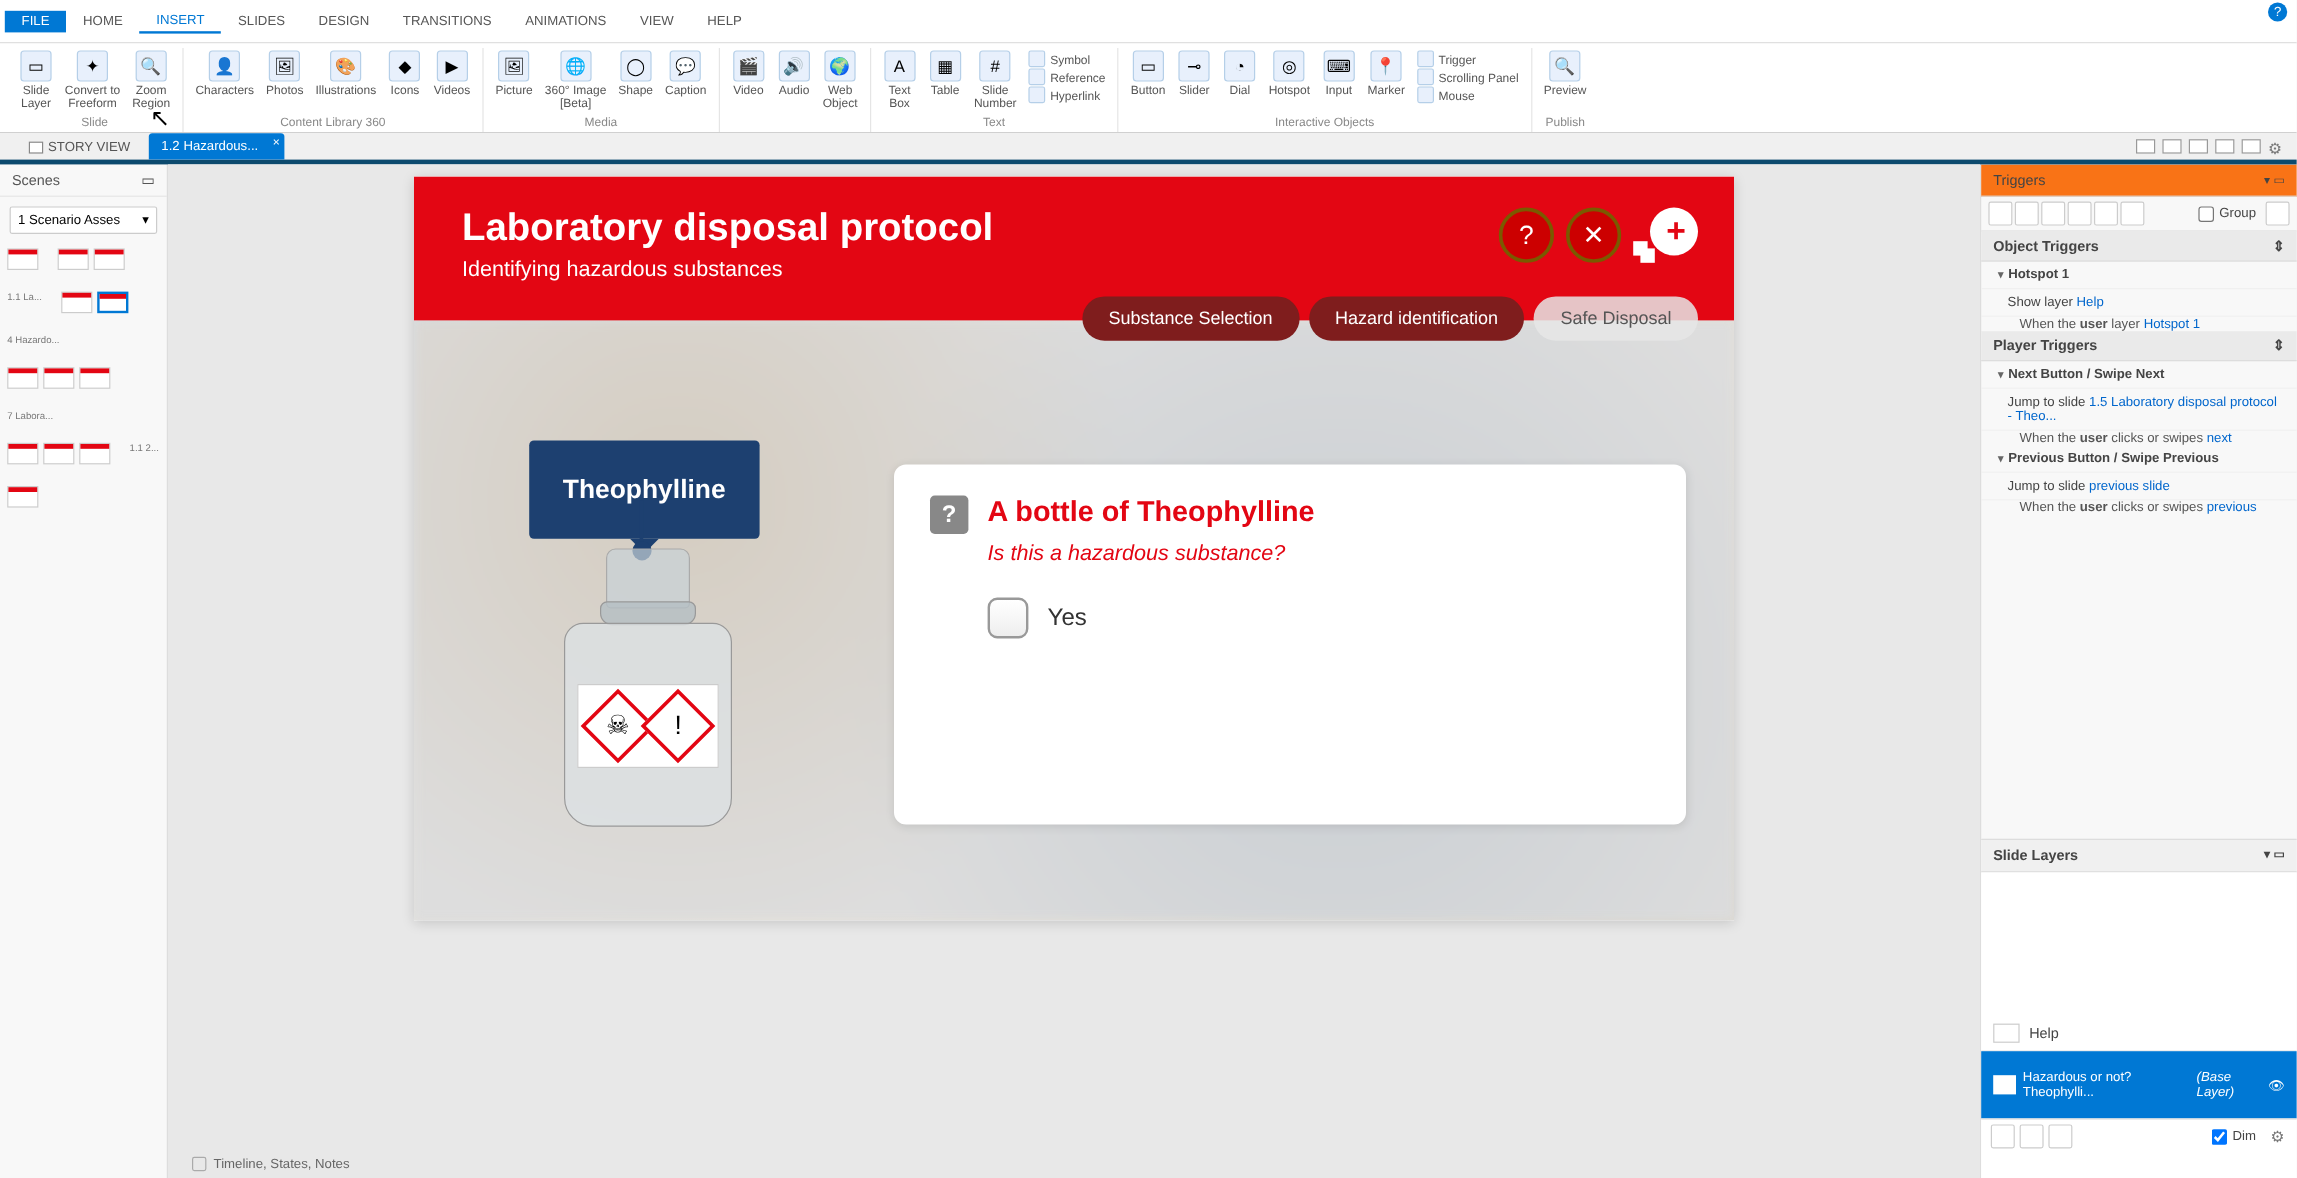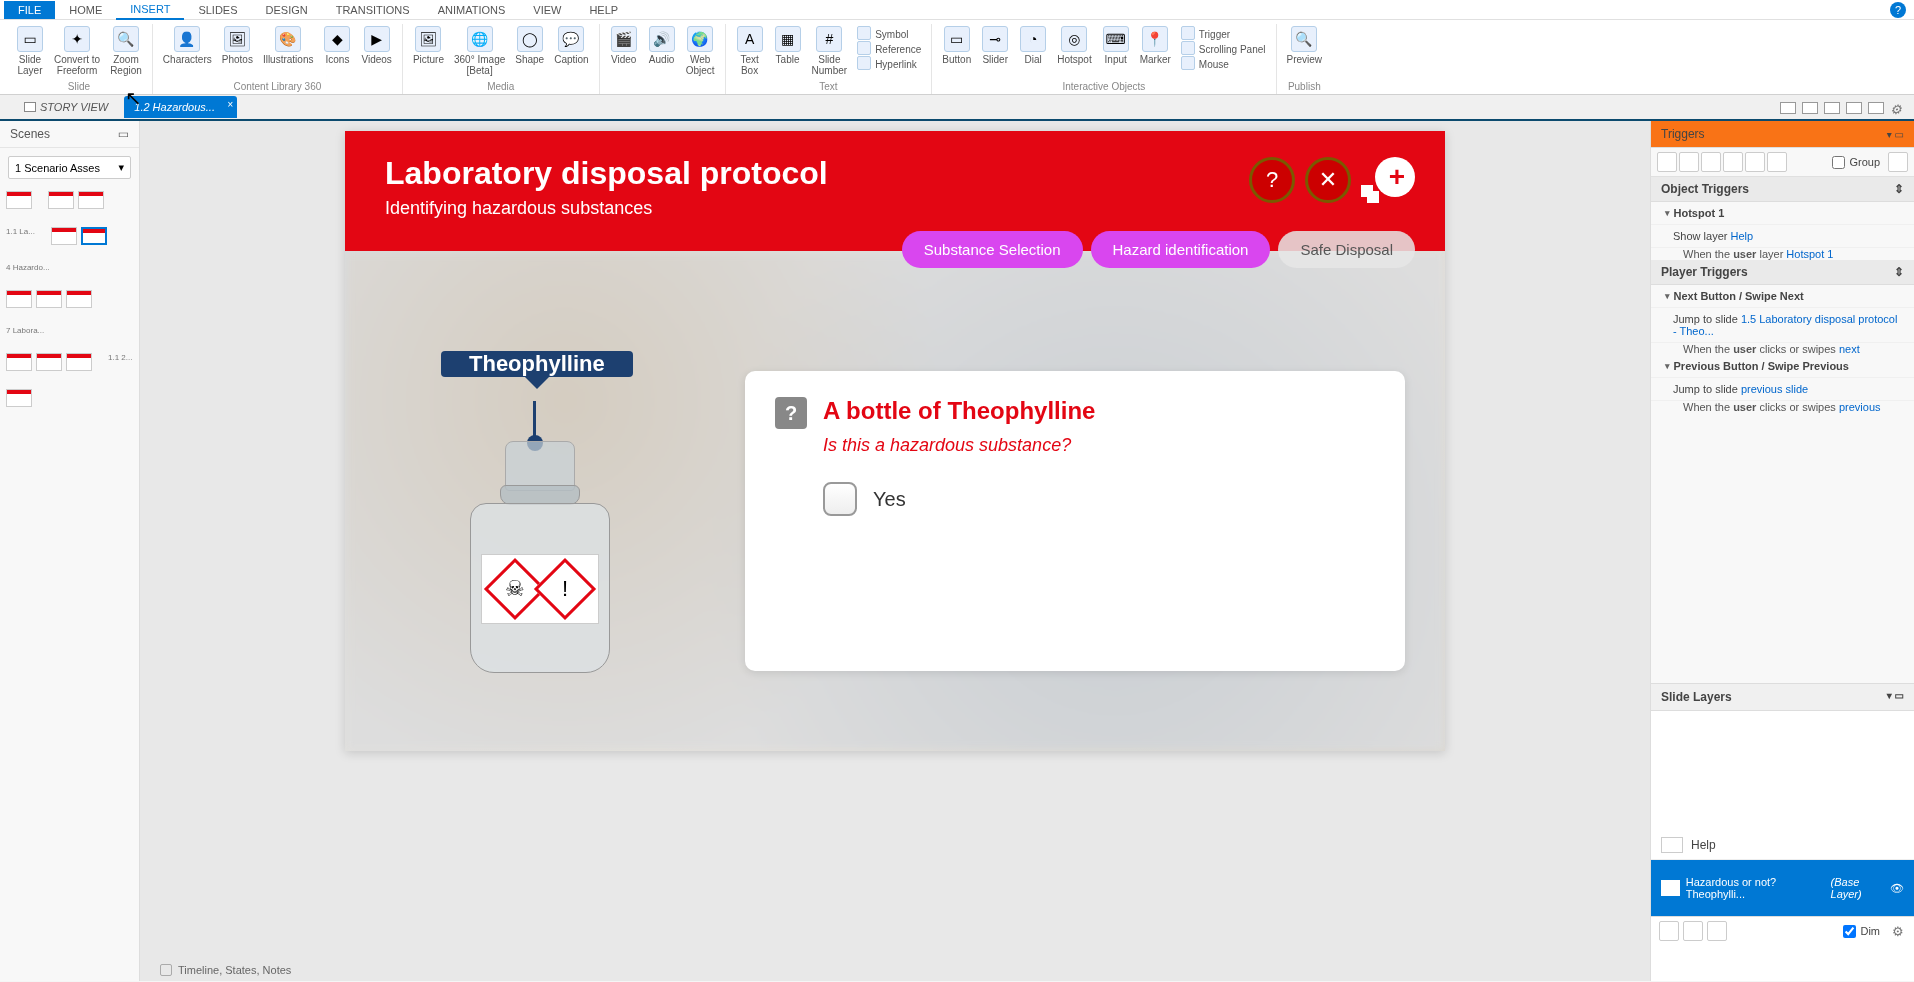--- a/index.html
+++ b/index.html
@@ -1,39 +1,39 @@
 <!DOCTYPE html>
 <html><head>
 <meta charset="utf-8">
 <style>
 * { margin: 0; padding: 0; box-sizing: border-box; font-family: "Segoe UI", Arial, sans-serif; }
 body { background: #f5f5f5; width: 1914px; height: 982px; overflow: hidden; position: relative; }
 
 
-.menu-bar { height: 20px; background: #fff; display: flex; align-items: center; border-bottom: 1px solid #e0e0e0; padding-left: 4px; position: relative;}
+.menu-bar { height: 36px; background: #fff; display: flex; align-items: center; border-bottom: 1px solid #e0e0e0; padding-left: 4px; position: relative;}
 .menu-item { padding: 3px 14px; font-size: 11px; color: #555; cursor: pointer; }
 .menu-item.file { background: #0078d4; color: #fff; }
 .menu-item.active { color: #0078d4; border-bottom: 2px solid #0078d4; }
 .help-icon-top { position: absolute; right: 8px; top: 2px; width: 16px; height: 16px; border-radius: 50%; background: #0078d4; color:#fff; font-size:11px; display:flex; align-items:center; justify-content:center;}
 
 
 .ribbon { height: 75px; background: #fff; display: flex; border-bottom: 1px solid #d0d0d0; padding: 4px 6px 0 6px; }
 .ribbon-group { display: flex; flex-direction: column; align-items: center; border-right: 1px solid #e5e5e5; padding: 0 6px; }
 .ribbon-group:last-child { border-right: none; }
 .ribbon-buttons { display: flex; gap: 2px; }
 .ribbon-btn { display: flex; flex-direction: column; align-items: center; padding: 2px 4px; cursor: pointer; min-width: 36px;}
 .ribbon-btn .ico { width: 26px; height: 26px; background: #e8f0fc; border: 1px solid #b5cfe8; border-radius: 3px; display:flex; align-items:center; justify-content:center; font-size:14px;}
 .ribbon-btn .lbl { font-size: 10px; color: #555; text-align: center; line-height: 1.1; margin-top: 2px; }
 .ribbon-group-label { font-size: 10px; color: #888; margin-top: auto; padding-bottom: 2px;}
 .ribbon-small-stack { display:flex; flex-direction:column; gap:1px; padding:2px 4px;}
 .ribbon-small { font-size:10px; color:#555; display:flex; align-items:flex-end; gap:4px; cursor:pointer;}
 .ribbon-small .si { width:14px; height:14px; background:#e8f0fc; border:1px solid #b5cfe8; border-radius:2px;}
 
 
-.tab-bar { height: 26px; background: #f0f0f0; border-bottom: 2px solid #0c4a6e; display: flex; align-items: center; padding-left: 14px; position:relative;font-style:italic;}
+.tab-bar { height: 26px; background: #f0f0f0; border-bottom: 4px solid #0c4a6e; display: flex; align-items: flex-end; padding-left: 14px; position:relative;}
 .story-view { font-size: 11px; color: #555; padding: 4px 10px; display:flex; align-items:center; gap:4px;}
 .story-view .svico { width:12px; height:10px; border:1px solid #888; background:#fff;}
 .doc-tab { background: #0078d4; color: #fff; font-size: 11px; padding: 5px 22px 5px 10px; border-radius: 3px 3px 0 0; position: relative; margin-left: 6px;}
 .doc-tab .close { position: absolute; right: 4px; top: 3px; font-size: 10px; cursor:pointer;}
 .view-icons { position:absolute; right:10px; bottom:3px; display:flex; gap:6px;}
 .view-icons .vi { width:16px; height:12px; border:1px solid #999; background:#fff; cursor:pointer;}
 .gear { width:14px; height:14px; color:#777; font-size:13px;}
 
 
 .main { display: flex; height: 860px; }
@@ -59,27 +59,27 @@
 .circ-btn { width:46px; height:46px; border-radius:50%; border:3px solid #7a5a00; background:#c00; display:flex; align-items:center; justify-content:center; color:#fff; font-size:22px;}
 .plus-ico { width:54px; height:46px; position:relative;}
 .plus-ico::before { content:''; position:absolute; width:40px; height:40px; background:#fff; border-radius:50%; right:0; top:0;}
 .plus-ico::after { content:'+'; position:absolute; right:10px; top:4px; color:#e30613; font-size:28px; font-weight:bold;}
 .plus-ico .sq { position:absolute; width:12px; height:12px; background:#fff; }
 .plus-ico .sq1 { left:0; bottom:6px;}
 .plus-ico .sq2 { left:6px; bottom:0;}
 
 .slide-tabs { position:absolute; right:30px; top:100px; display:flex; gap:8px;}
 .stab { padding:10px 22px; border-radius:20px; font-size:15px; background:rgba(255,255,255,0.6); color:#555;}
-.stab.red { background:#d946ef; color:#fff;}
+.stab.red { background:#7f1d1d; color:#fff;}
 .stab.light { background:rgba(230,230,230,0.85);}
 
 .slide-body { position:absolute; top:120px; left:0; right:0; bottom:0; background: linear-gradient(135deg, #d8dce0 0%, #e8e4dc 50%, #dcd8d0 100%); filter: blur(0); }
 .blur-bg { position:absolute; inset:0; background: radial-gradient(circle at 20% 30%, rgba(200,180,150,0.4), transparent 40%), radial-gradient(circle at 70% 60%, rgba(180,190,200,0.5), transparent 50%), #ddd; filter:blur(4px);}
 
-.bottle-label { position:absolute; left:96px; top:220px; background:#1d4070; color:#fff; padding:0 28px; font-size:22px; font-weight:bold; border-radius:4px;}
+.bottle-label { position:absolute; left:96px; top:220px; background:#1d4070; color:#fff; padding:28px 28px; font-size:22px; font-weight:bold; border-radius:4px;}
 .bottle-label::after { content:''; position:absolute; bottom:-12px; left:50%; transform:translateX(-50%); border:12px solid transparent; border-top-color:#1d4070; border-bottom:none;}
 .stem { position:absolute; left:188px; top:270px; width:3px; height:40px; background:#1d4070;}
 .stem-ball { position:absolute; left:182px; top:304px; width:16px; height:16px; background:#1d4070; border-radius:50%;}
 
 .bottle { position:absolute; left:120px; top:310px; width:150px; height:230px;}
 .bottle-neck { width:70px; height:50px; background:rgba(200,210,215,0.7); margin:0 auto; border-radius:8px 8px 4px 4px; border:1px solid #aaa;}
 .bottle-cap { width:80px; height:20px; background:rgba(180,190,195,0.8); margin:-6px auto 0; border-radius:6px 6px 10px 10px; border:1px solid #999;}
 .bottle-body { width:140px; height:170px; background:rgba(220,225,228,0.75); margin:-2px auto 0; border-radius:16px 16px 24px 24px; border:1px solid #999; position:relative;}
 .bottle-lbl { position:absolute; top:50px; left:10px; right:10px; height:70px; background:#fff; border:1px solid #ccc; display:flex; align-items:center; justify-content:center; gap:6px;}
 .haz { width:44px; height:44px; transform:rotate(45deg); border:3px solid #e30613; background:#fff; display:flex; align-items:center; justify-content:center;}

